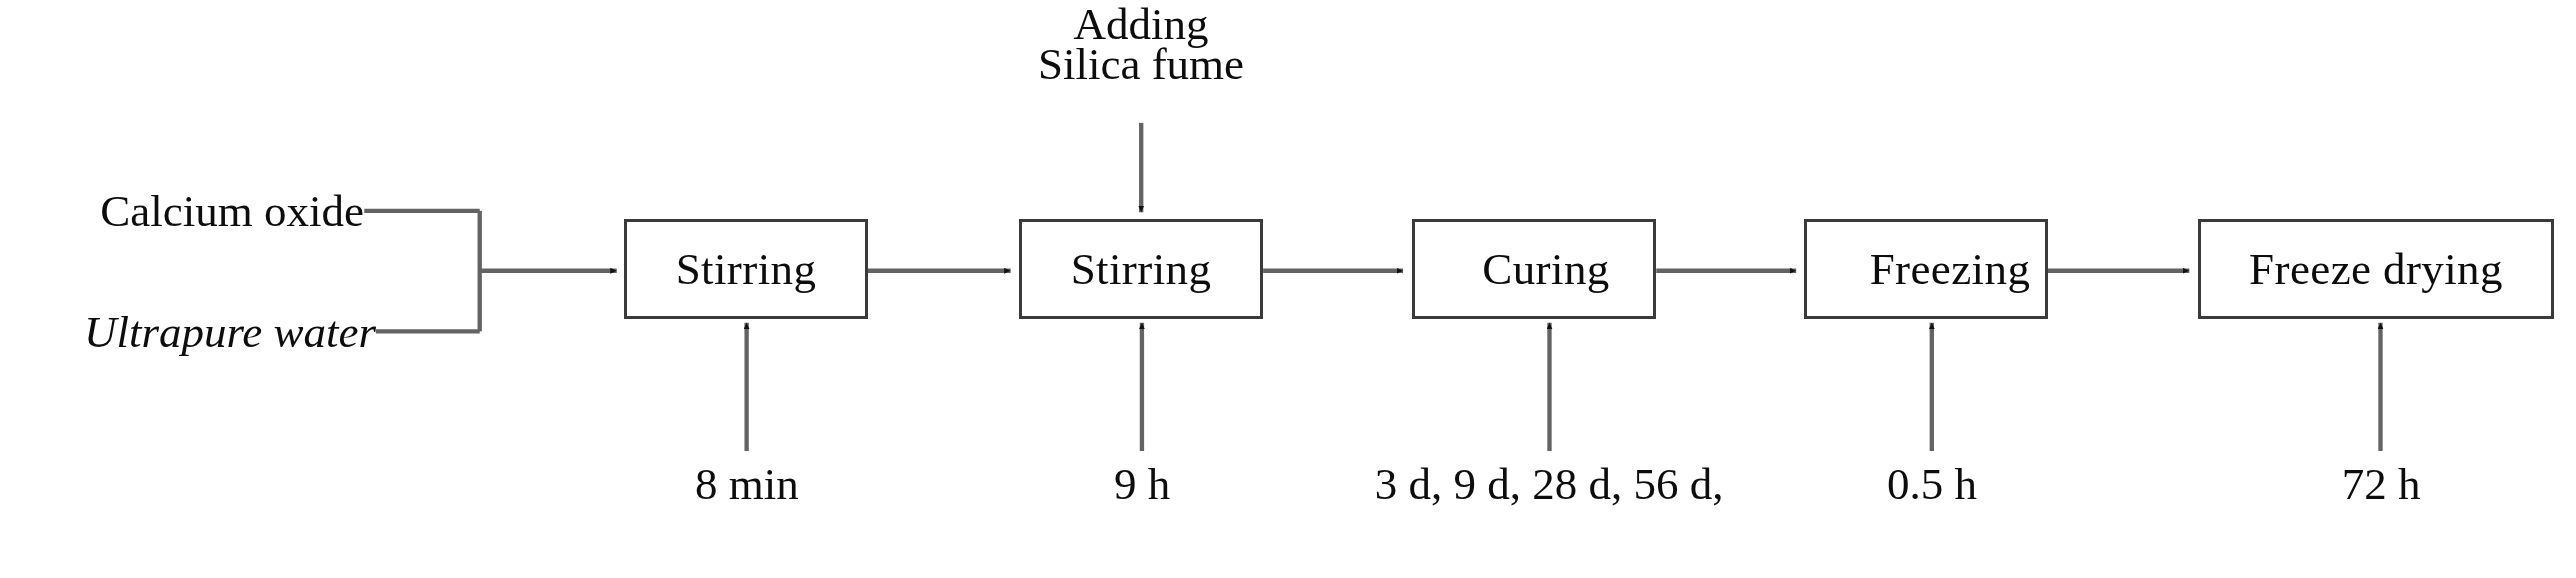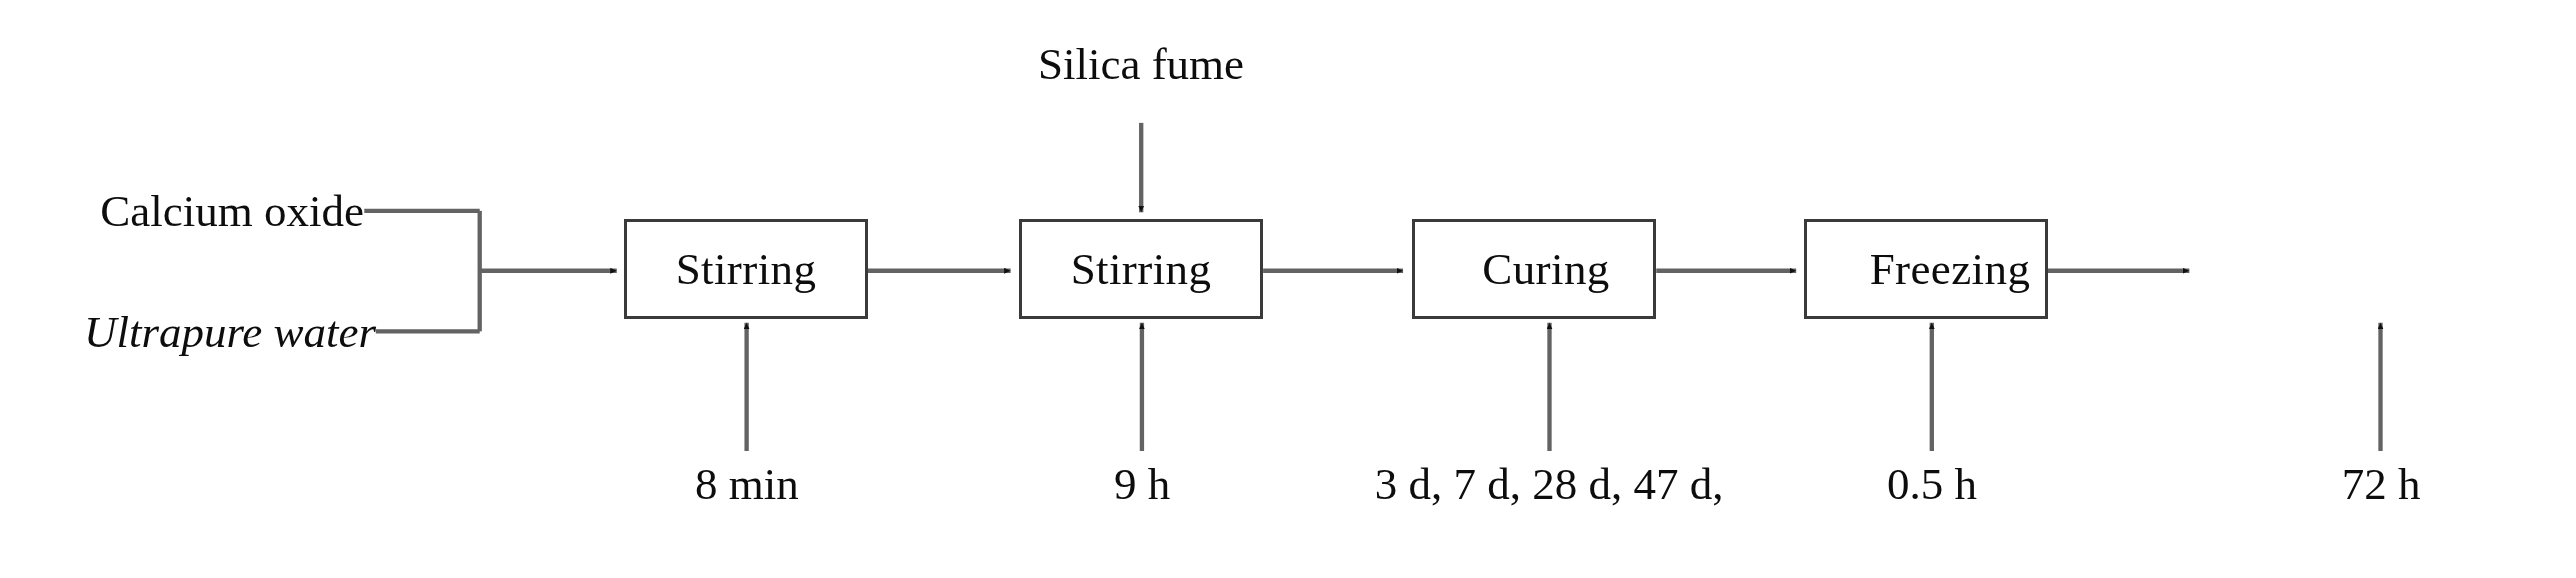--- a/index.html
+++ b/index.html
@@ -93,43 +93,47 @@
     <path d="M1583,625 L1583,447" stroke="#636363" stroke-width="6" fill="none" marker-end="url(#arrow-up)"></path>
     <path d="M2148,625 L2148,447" stroke="#636363" stroke-width="6" fill="none" marker-end="url(#arrow-up)"></path>
     <path d="M2678,625 L2678,447" stroke="#636363" stroke-width="6" fill="none" marker-end="url(#arrow-up)"></path>
     <path d="M3300,625 L3300,447" stroke="#636363" stroke-width="6" fill="none" marker-end="url(#arrow-up)"></path>
   </svg>
 
   <div class="free-text right" style="left:364px; top:186px;">Calcium oxide</div>
 
   <div class="free-text right" style="left:376px; top:307px;font-style:italic;">Ultrapure water</div>
 
+  <div class="free-text center" style="left:1141px; top:-1.4px;">Adding</div>
   <div class="free-text center" style="left:1141px; top:39px;">Silica fume</div>
 
   <div class="node-box" style="left:624px; top:219px; width:244px; height:100px;">
     <span class="node-label">Stirring</span>
   </div>
 
   <div class="node-box" style="left:1019px; top:219px; width:244px; height:100px;">
     <span class="node-label">Stirring</span>
   </div>
 
   <div class="node-box" style="left:1412px; top:219px; width:244px; height:100px;padding-left:24px;">
     <span class="node-label">Curing</span>
   </div>
 
   <div class="node-box" style="left:1804px; top:219px; width:244px; height:100px;padding-left:48px;">
     <span class="node-label">Freezing</span>
   </div>
 
+  <div class="node-box" style="left:2198px; top:219px; width:356px; height:100px;">
+    <span class="node-label">Freeze drying</span>
+  </div>
 
   <div class="free-text center" style="left:747px; top:459px;">8 min</div>
 
   <div class="free-text center" style="left:1142px; top:459px;">9 h</div>
 
-  <div class="free-text center" style="left:1549px; top:459px;">3 d, 7 d, 28 d, 47 d,</div>
+  <div class="free-text center" style="left:1549px; top:459px;">3 d, 9 d, 28 d, 56 d,</div>
 
   <div class="free-text center" style="left:1932px; top:459px;">0.5 h</div>
 
   <div class="free-text center" style="left:2381px; top:459px;">72 h</div>
 
 </div>
 
 
 </body></html>

